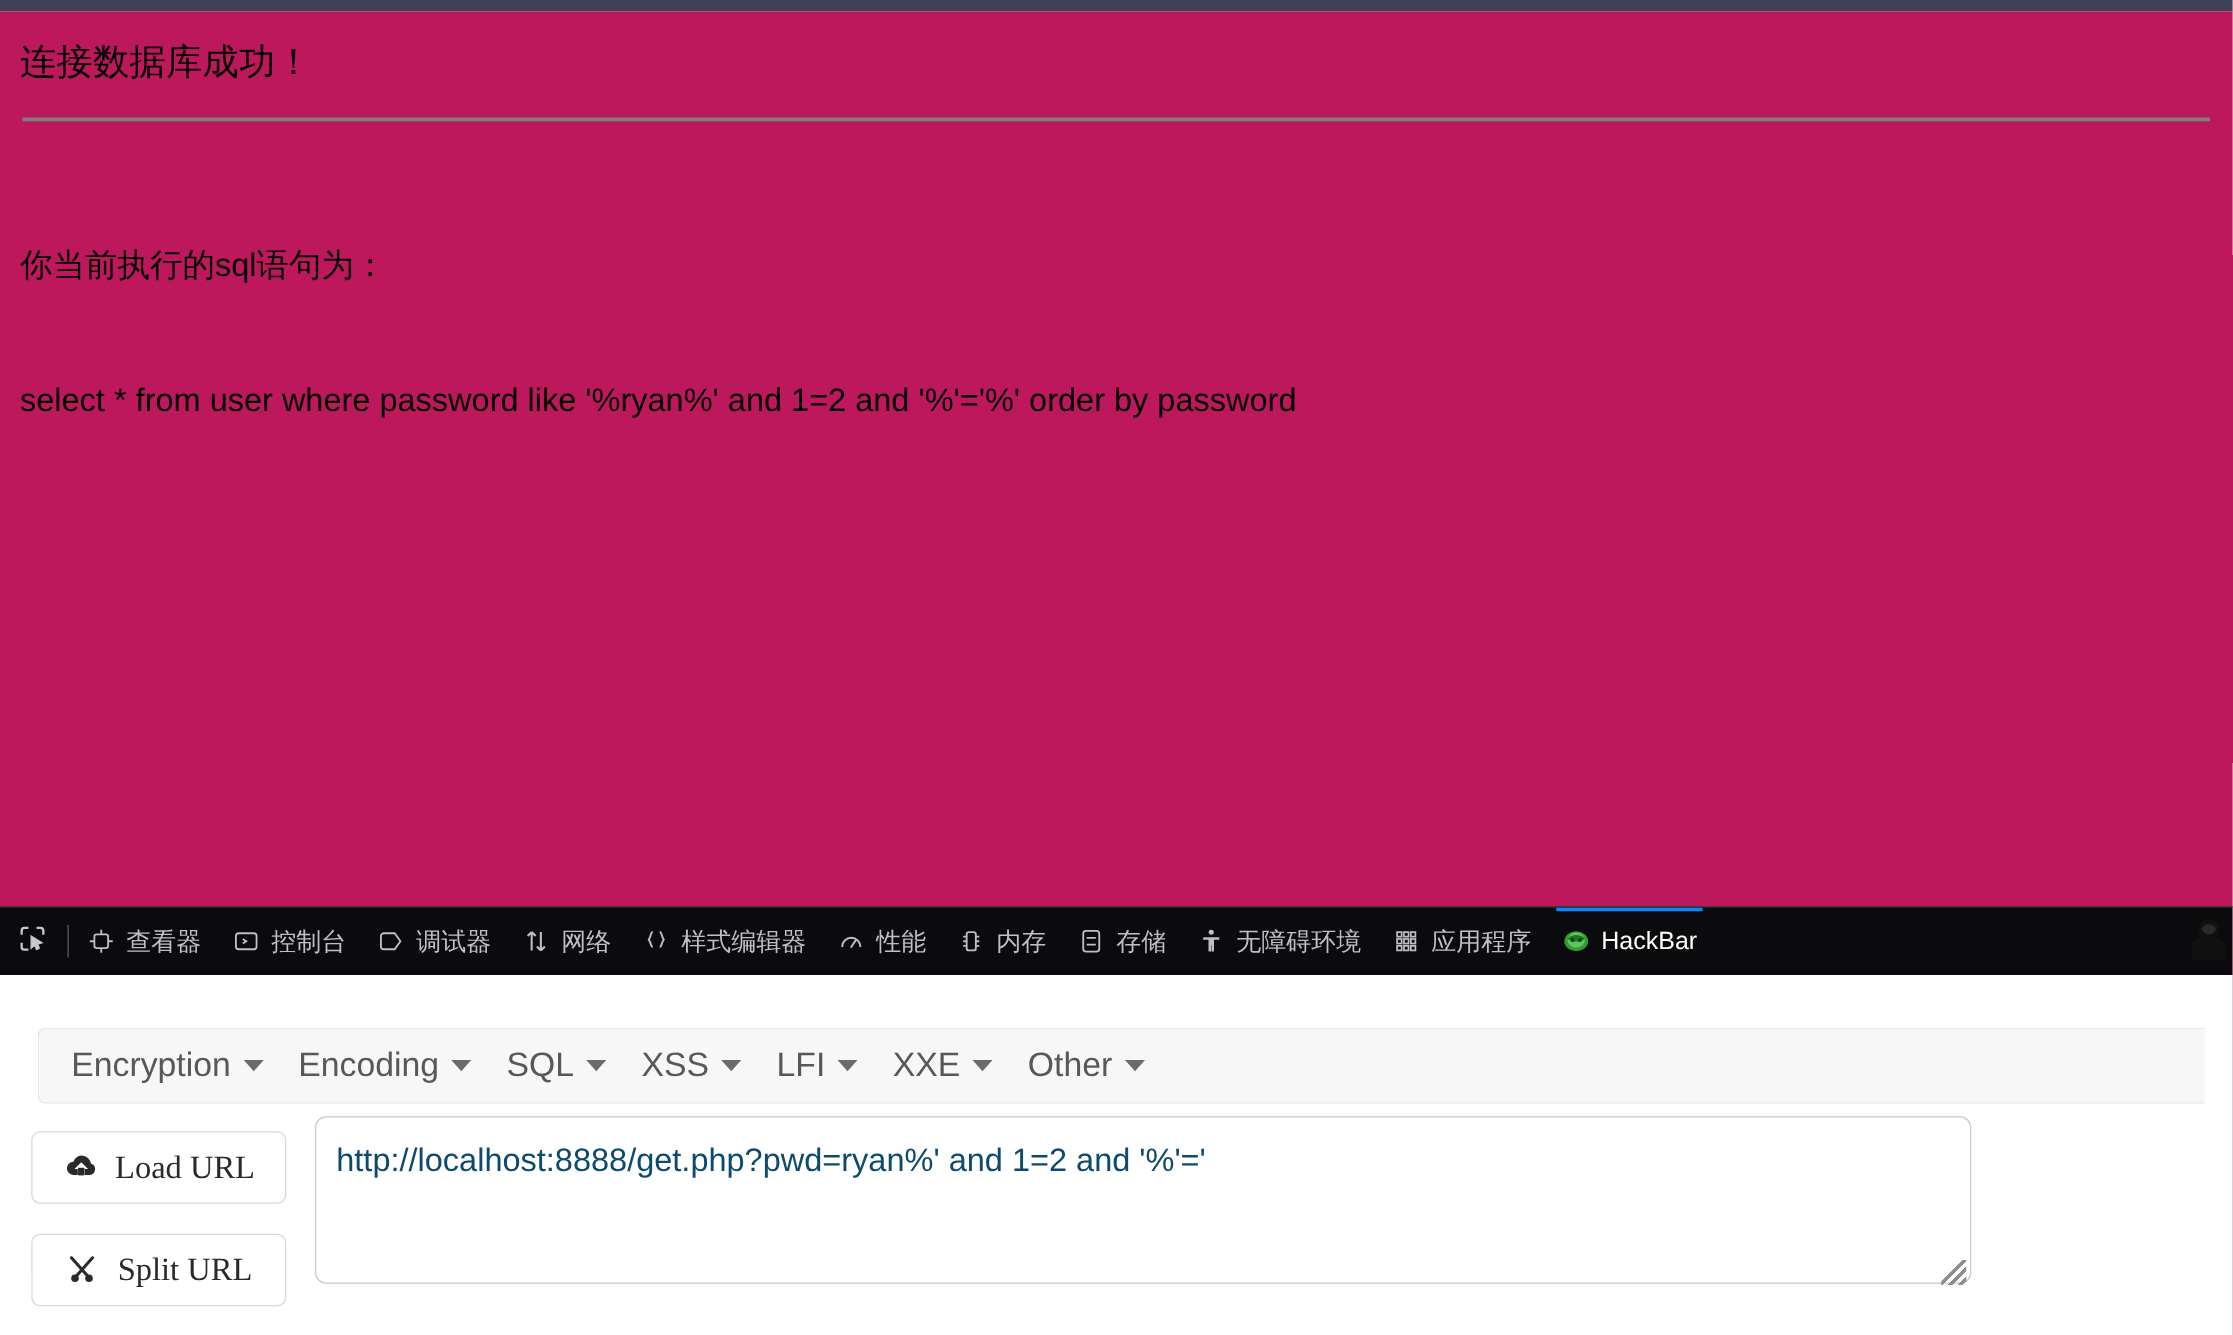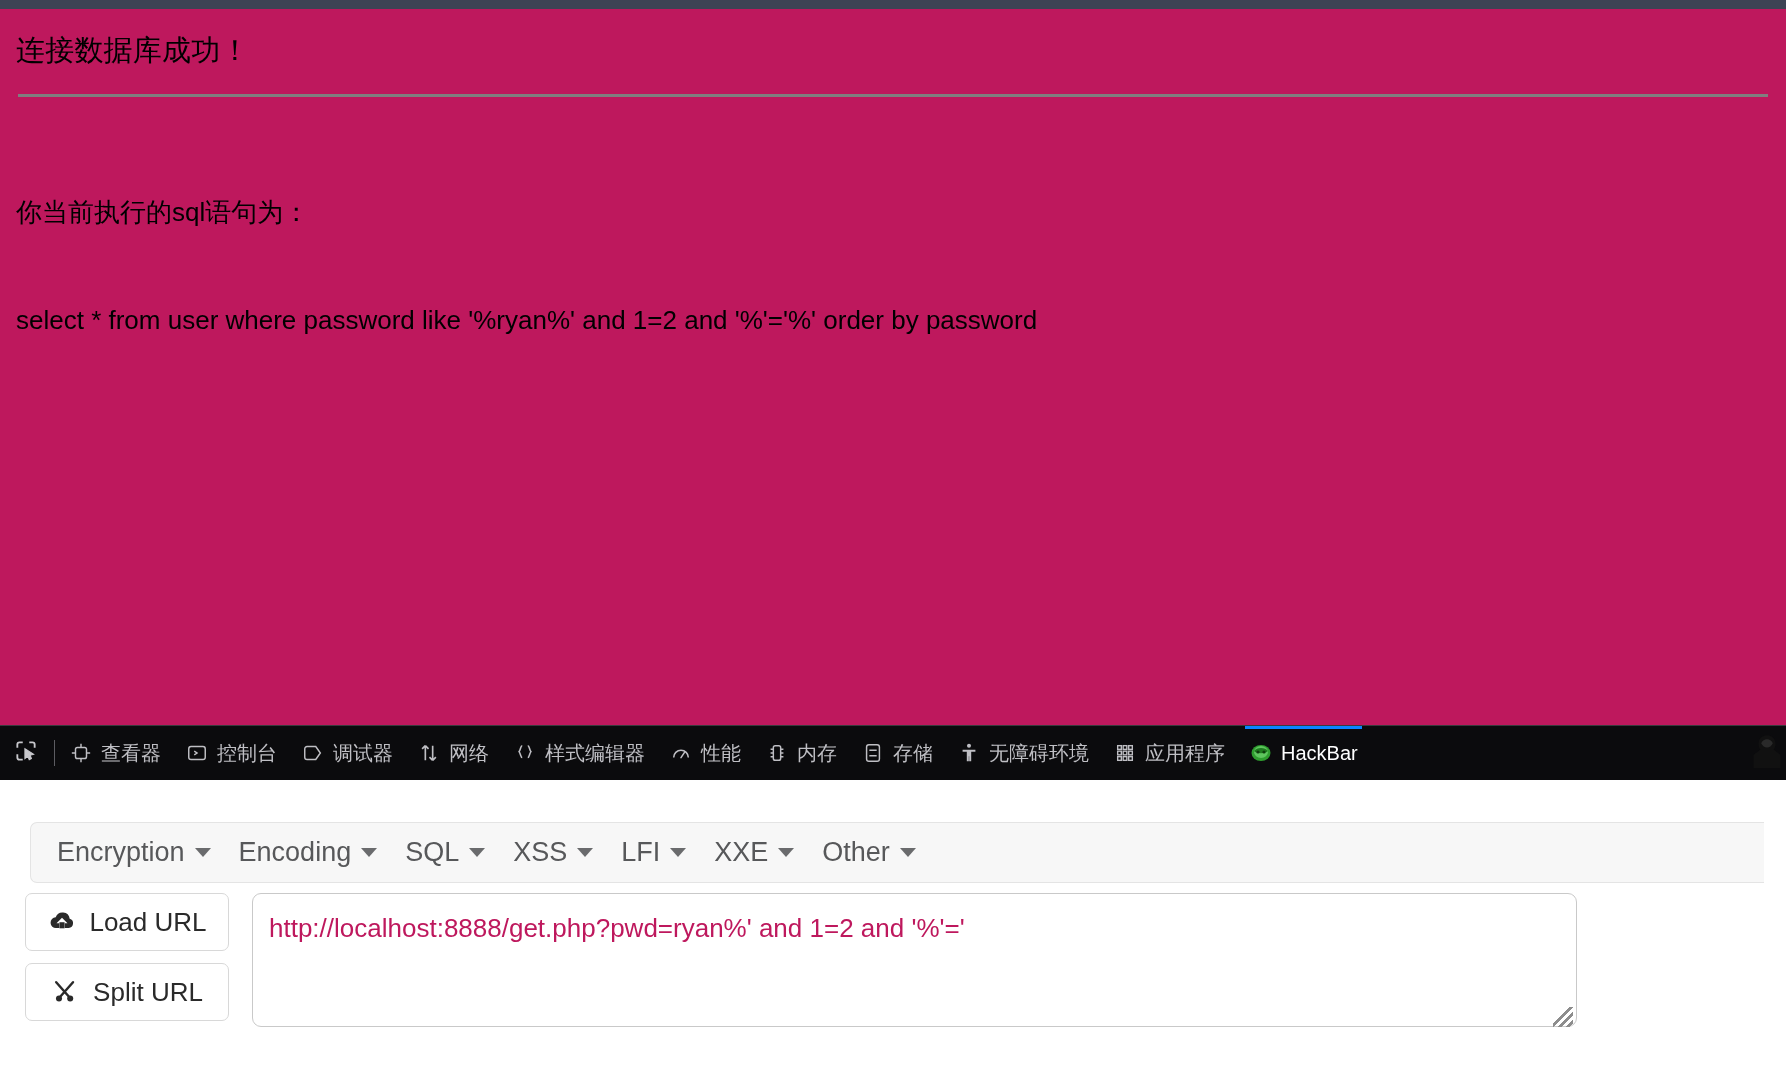--- a/index.html
+++ b/index.html
@@ -169,37 +169,38 @@
   .hb-btn {
     display: flex; align-items: center; justify-content: center;
     gap: 12px;
     width: 204px; height: 58px;
     background: #ffffff;
     border: 1px solid #d8d8d8;
     border-radius: 7px;
     font-size: 26px;
     color: #2a2a2a;
     cursor: pointer;
-    font-family: Liberation Sans, sans-serif;
+    font-family: Liberation Serif, serif;
     padding: 0;
+    margin-top: 12px;
   }
   .hb-btn .bi {
     display: inline-flex; align-items: center; justify-content: center;
     width: 30px; height: 30px;
     flex: 0 0 auto;
   }
   .hb-textarea {
     flex: 0 0 auto;
     width: 1325px;
     height: 134px;
     border: 1px solid #c9c9c9;
     border-radius: 9px;
     background: #ffffff;
     font-size: 26px;
-    color: #be185d;
+    color: #0c4a6e;
     font-family: "Liberation Sans", sans-serif;
     padding: 18px 16px;
     resize: none;
     outline: none;
     overflow: hidden;
     line-height: 1.3;
   }
   .ta-wrap { position: relative; flex: 0 0 auto; }
   .ta-grip {
     position: absolute;

